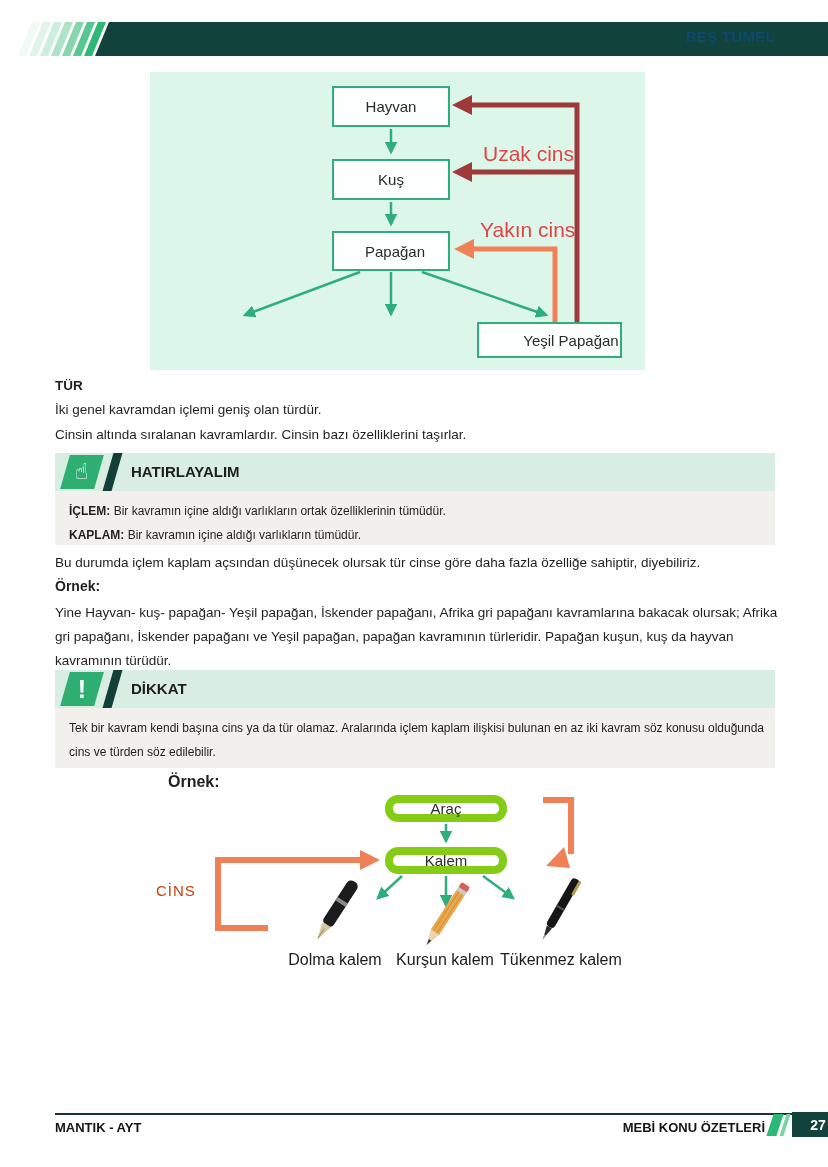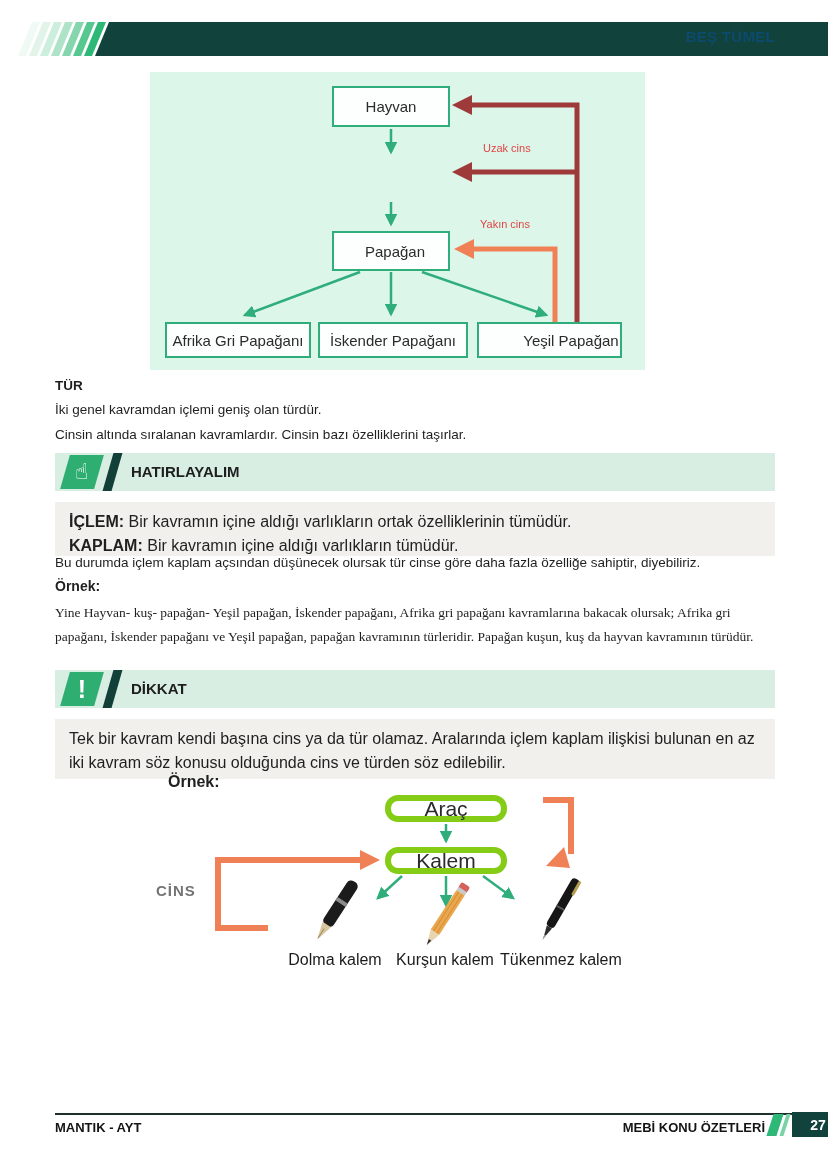--- a/index.html
+++ b/index.html
@@ -7,40 +7,40 @@
   body { font-family:"Liberation Sans","DejaVu Sans",sans-serif; color:#1f1f1f; }
   .page { position:relative; width:828px; height:1167px; background:#fff; overflow:hidden; }
   .abs { position:absolute; }
 
   
   .hdr-title { position:absolute; top:28px; right:53px; color:#0c4a6e; font-size:15px; font-weight:bold; letter-spacing:.3px; }
 
   
   .panel1 { position:absolute; left:150px; top:72px; width:495px; height:298px; background:#ddf6ea; }
   .nodebox { position:absolute; background:#fdfffe; border:2px solid #2fae7c; display:flex; align-items:center; justify-content:center; font-size:15px; color:#2b2b2b; z-index:2; }
-  .arrow-label { position:absolute; font-size:11px; color:#e04545; z-index:3; white-space:nowrap;text-align:center; }
+  .arrow-label { position:absolute; font-size:21px; color:#e04545; z-index:3; white-space:nowrap;text-align:center; }
 
   
   .h-bold { position:absolute; left:55px; font-weight:bold; font-size:13.5px; }
   .body-line { position:absolute; left:55px; font-size:13.5px; }
-  .para { position:absolute; left:55px; width:726px; font-size:13.5px; line-height:24px;font-family:Liberation Serif, serif; }
+  .para { position:absolute; left:55px; width:726px; font-size:13.5px; line-height:24px; }
 
   .band { position:absolute; left:55px; width:720px; height:38px; background:#d9eee3; }
   .band-icon { position:absolute; left:10px; top:2px; width:34px; height:34px; background:#2fae72; transform:skewX(-16deg); display:flex; align-items:center; justify-content:center; }
   .band-icon span { transform:skewX(16deg); color:#fff; }
   .band-slash { position:absolute; left:53px; top:0; width:9px; height:38px; background:#123f38; transform:skewX(-16deg); }
   .band-title { position:absolute; left:76px; top:0; height:38px; line-height:38px; font-weight:bold; font-size:15px; color:#1e1e1e; }
 
-  .graybox { position:absolute; left:55px; width:720px; background:#f1f0ec; padding:8px 14px; font-size:16px; line-height:24px;margin-top:11px; }
+  .graybox { position:absolute; left:55px; width:720px; background:#f1f0ec; padding:8px 14px; font-size:12px; line-height:24px; }
 
   
   .panel2 { position:absolute; left:150px; top:770px; width:560px; height:215px; }
-  .roundbox { position:absolute; width:122px; height:27px; background:#fff; border:6px solid #84cc16; border-radius:13px; display:flex; align-items:center; justify-content:center; font-size:21px; color:#2b2b2b; z-index:2; }
+  .roundbox { position:absolute; width:122px; height:27px; background:#fff; border:8px solid #84cc16; border-radius:13px; display:flex; align-items:center; justify-content:center; font-size:15px; color:#2b2b2b; z-index:2; }
   .pen-label { position:absolute; top:181px; text-align:center; font-size:16px; color:#1b1b1b; z-index:3; white-space:nowrap; }
-  .cins { position:absolute; left:6px; top:112px; font-size:15px; font-weight:bold; letter-spacing:1px; color:#737373; z-index:3; }
+  .cins { position:absolute; left:6px; top:112px; font-size:15px; font-weight:normal; letter-spacing:1px; color:#c2410c; z-index:3; }
 
   
   .foot-rule { position:absolute; left:55px; top:1113px; width:773px; height:2px; background:#1e302b; }
   .foot-left { position:absolute; left:55px; top:1120px; font-size:13px; font-weight:bold; color:#141414; }
   .foot-right { position:absolute; right:63px; top:1120px; font-size:13px; font-weight:bold; color:#141414; }
   .foot-slash1 { position:absolute; left:770px; top:1114px; width:10px; height:22px; background:#2eb877; transform:skewX(-18deg); }
   .foot-slash2 { position:absolute; left:783px; top:1114px; width:4px; height:22px; background:#7bd3a5; transform:skewX(-18deg); }
   .foot-page { position:absolute; left:792px; top:1112px; width:52px; height:25px; background:#11423b; color:#fff; font-size:14px; font-weight:bold; display:flex; align-items:center; justify-content:center; }
 </style>
 </head>
@@ -78,28 +78,25 @@
       <line x1="427" y1="100" x2="312" y2="100" stroke="#9e3a3a" stroke-width="5"></line>
       <polygon points="302,33 322,23 322,43" fill="#9e3a3a"></polygon>
       <polygon points="302,100 322,90 322,110" fill="#9e3a3a"></polygon>
 
       <path d="M405,250 L405,177 L314,177" fill="none" stroke="#f08055" stroke-width="5"></path>
       <polygon points="304,177 324,167 324,187" fill="#f08055"></polygon>
     </svg>
     <div class="nodebox" style="left:182px;top:14px;width:118px;height:41px;">
         <span>Hayvan</span>
       </div>
+    <div class="nodebox" style="left:182px;top:87px;width:118px;height:41px;">
+        <span>Kuş</span>
+      </div>
     <div class="nodebox" style="left:182px;top:159px;width:118px;height:40px;padding-left:8px;">
         <span>Papağan</span>
-      </div>
-    <div class="nodebox" style="left:15px;top:250px;width:146px;height:36px;">
-        <span>Afrika Gri Papağanı</span>
-      </div>
-    <div class="nodebox" style="left:168px;top:250px;width:150px;height:36px;">
-        <span>İskender Papağanı</span>
       </div>
     <div class="nodebox" style="left:327px;top:250px;width:145px;height:36px;padding-left:43px;">
         <span>Yeşil Papağan</span>
       </div>
     <div class="arrow-label" style="left:333px;top:70px;">Uzak cins</div>
     <div class="arrow-label" style="left:330px;top:146px;">Yakın cins</div>
   </div>
 
   <div class="h-bold" style="top:378px;">TÜR</div>
   <div class="body-line" style="top:402px;">İki genel kavramdan içlemi geniş olan türdür.</div>

